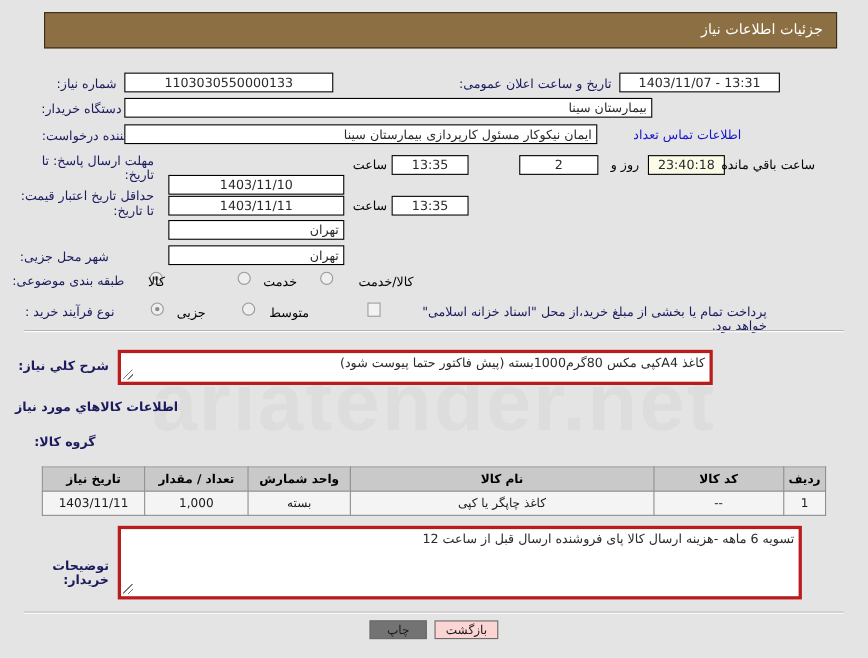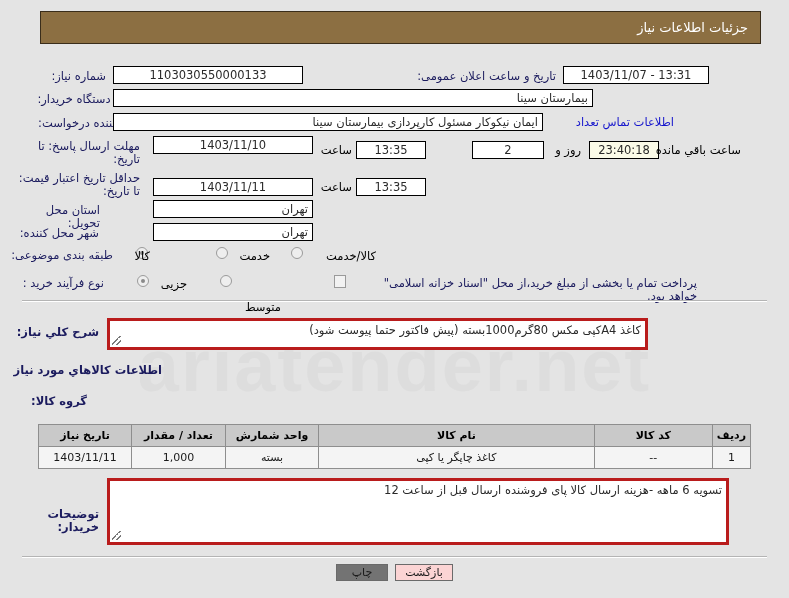--- a/index.html
+++ b/index.html
@@ -211,57 +211,56 @@
   <div class="fld" style="top:66px; right:80px; width:146px;">13:31 - 1403/11/07</div>
 
   <div class="lbl" style="top:93px; right:661px; width:117px;">نام دستگاه خریدار:</div>
   <div class="fld right" style="top:89px; right:196px; width:480px;">بیمارستان سینا</div>
 
   <div class="lbl" style="top:117px; right:645px; width:133px;">ایجاد کننده درخواست:</div>
   <div class="fld right" style="top:113px; right:246px; width:430px;">ایمان نیکوکار مسئول کارپردازی  بیمارستان سینا</div>
   <div class="link" style="top:114px; right:115px;">اطلاعات تماس تعداد</div>
 
   <div class="lbl" style="top:140px; right:649px; width:129px;">مهلت ارسال پاسخ: تا تاریخ:</div>
-  <div class="fld" style="top:136px; right:476px; width:160px;">1403/11/10</div>
+  <div class="fld" style="top:159px; right:476px; width:160px;">1403/11/10</div>
   <div class="plain-txt" style="top:142px; right:437px;">ساعت</div>
   <div class="fld" style="top:141px; right:363px; width:70px;">13:35</div>
   <div class="fld" style="top:141px; right:245px; width:72px;">2</div>
   <div class="plain-txt" style="top:142px; right:208px;">روز و</div>
   <div class="fld cream" style="top:141px; right:130px; width:70px;">23:40:18</div>
   <div class="plain-txt" style="top:142px; right:48px;">ساعت باقي مانده</div>
 
   <div class="lbl" style="top:172px; right:649px; width:129px;">حداقل تاریخ اعتبار قیمت: تا تاریخ:</div>
   <div class="fld" style="top:178px; right:476px; width:160px;">1403/11/11</div>
   <div class="plain-txt" style="top:179px; right:437px;">ساعت</div>
   <div class="fld" style="top:178px; right:363px; width:70px;">13:35</div>
 
-  <div class="lbl" style="top:204px; right:689px; width:89px;">استان محل تحویل:</div>
   <div class="fld right" style="top:200px; right:476px; width:160px;">تهران</div>
 
-  <div class="lbl" style="top:227px; right:690px; width:88px;">شهر محل کننده:</div>
+  <div class="lbl" style="top:227px; right:690px; width:88px;">شهر محل جزیی:</div>
   <div class="fld right" style="top:223px; right:476px; width:160px;">تهران</div>
 
   <div class="lbl" style="top:249px; right:676px; width:102px;">طبقه بندی موضوعی:</div>
 
   <div class="radio on" style="top:247px; right:641px;"></div>
   <div class="plain-txt" style="top:248px; right:639px;">کالا</div>
 
   <div class="radio" style="top:247px; right:561px;"></div>
   <div class="plain-txt" style="top:248px; right:519px;">خدمت</div>
 
   <div class="radio" style="top:247px; right:486px;"></div>
   <div class="plain-txt" style="top:248px; right:413px;">کالا/خدمت</div>
 
   <div class="lbl" style="top:277px; right:685px; width:93px;">نوع فرآیند خرید :</div>
 
   <div class="radio on" style="top:275px; right:640px;"></div>
   <div class="plain-txt" style="top:276px; right:602px;">جزیی</div>
 
   <div class="radio" style="top:275px; right:557px;"></div>
-  <div class="plain-txt" style="top:276px; right:508px;margin-top:23px;">متوسط</div>
+  <div class="plain-txt" style="top:276px; right:508px;">متوسط</div>
 
   <div class="cbx" style="top:275px; right:443px;"></div>
   <div class="lbl" style="top:277px; right:92px; width:345px; text-align:right;">پرداخت تمام یا بخشی از مبلغ خرید،از محل "اسناد خزانه اسلامی" خواهد بود.</div>
 
   <div class="hr-line" style="top:300px;"></div>
 
   <div class="lbl" style="top:326px; right:690px; width:88px; font-weight:bold; color:#1b1b5e;">شرح کلي نیاز:</div>
   <div class="ta" style="top:318px; right:141px; width:541px; height:32px;">کاغذ A4کپی مکس 80گرم1000بسته (پیش فاکتور حتما پیوست شود)</div>
 
   <div class="section-title" style="top:363px; right:627px;">اطلاعات کالاهاي مورد نیاز</div>

